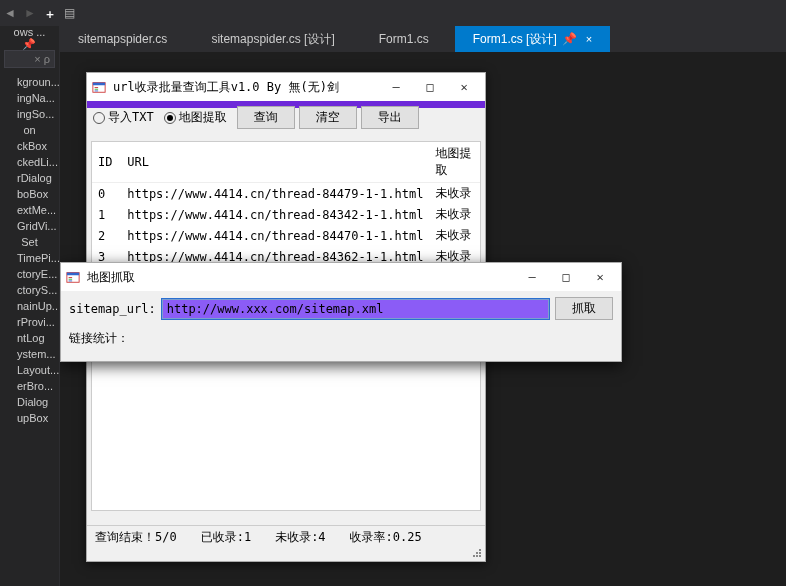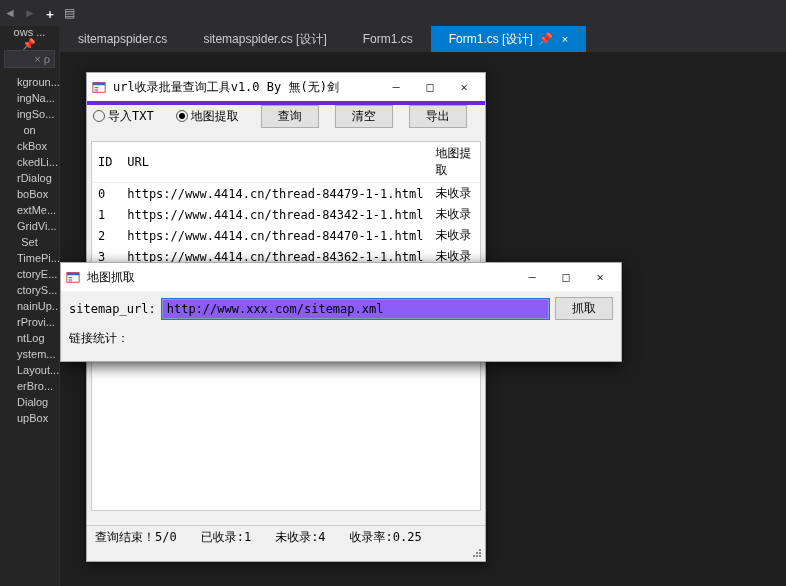--- a/index.html
+++ b/index.html
@@ -67,21 +67,21 @@
     display:flex;
     flex-direction:column;
     background:#1e1e1e;
     position: relative;
   }
   .tabstrip {
     height:26px;
     background:#2d2d30;
     display:flex;
     align-items:stretch;
-    gap:0;
+    gap:8px;
   }
   .tab {
     padding: 0 18px;
     display:flex; align-items:center;
     color:#ccc;
     font-size:12px;
     cursor:pointer;
   }
   .tab.active {
     background:#007acc;
@@ -131,22 +131,22 @@
   .wf-title .sysbtn {
     width:34px; height:22px;
     display:flex; align-items:center; justify-content:center;
     color:#333;
     cursor:pointer;
   }
   .wf-toolbar {
     height:26px;
     display:flex; align-items:center;
     padding: 0 6px;
-    gap:16px;
-    border-top:4px solid #6d28d9;
+    gap:4px;
+    border-top:7px solid #6d28d9;
   }
   .radio {
     display:inline-flex; align-items:center; gap:3px;
     margin-right:6px;
   }
   .radio .dot {
     width:12px;height:12px;border:1px solid #555;border-radius:50%;
     display:flex;align-items:center;justify-content:center;
   }
   .radio.checked .dot::after {

